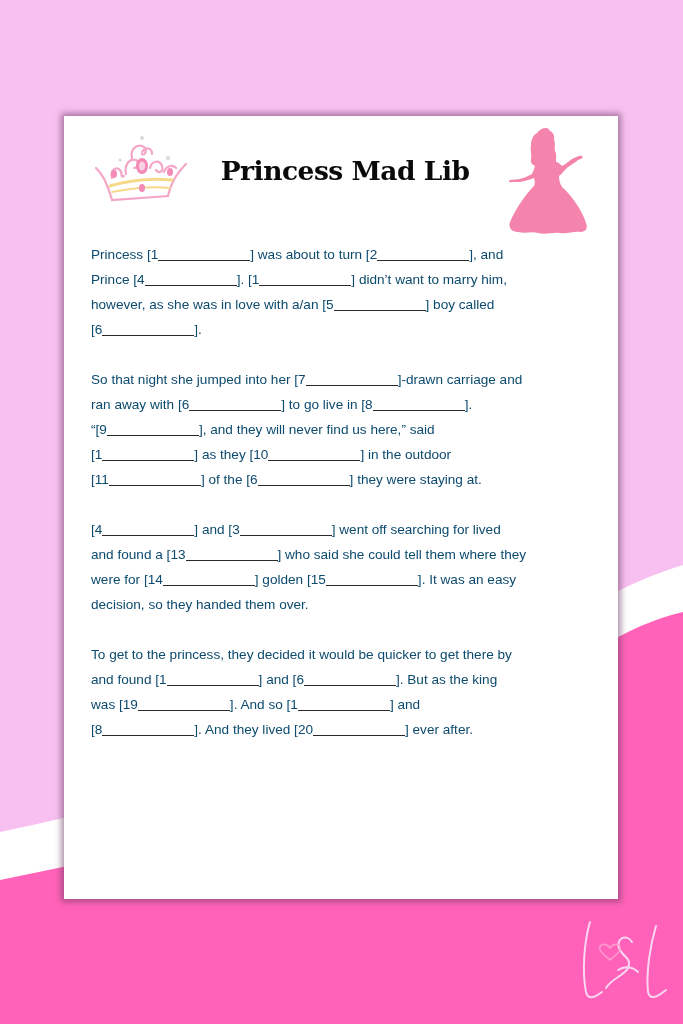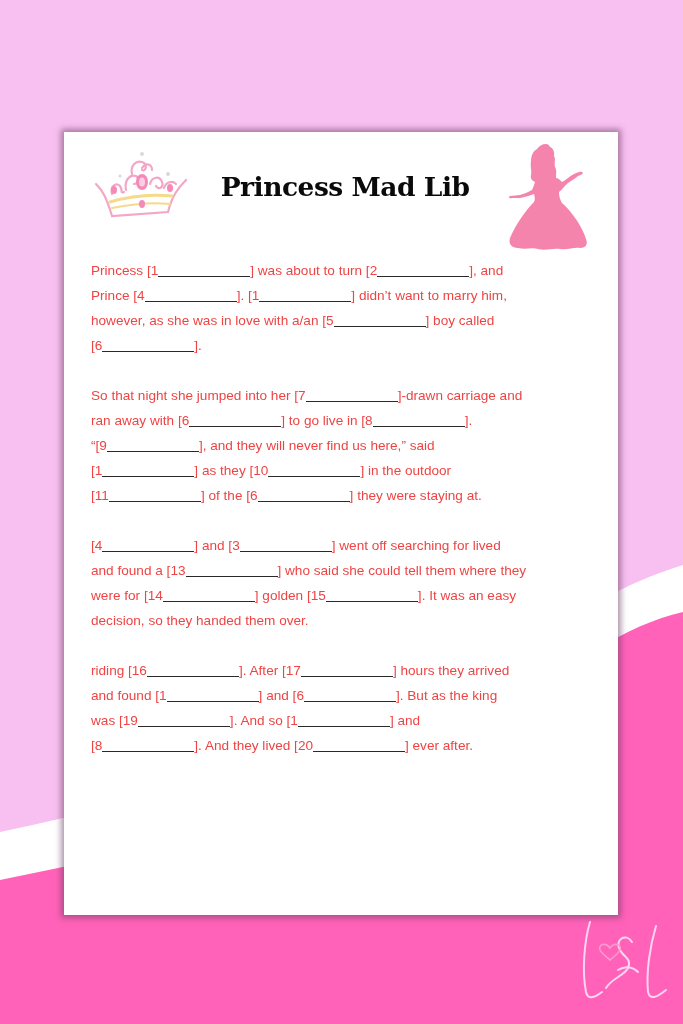--- a/index.html
+++ b/index.html
@@ -15,21 +15,21 @@
     font-family: "Liberation Sans", "DejaVu Sans", sans-serif;
   }
   .bg-waves {
     position: absolute;
     left: 0; top: 0;
     width: 683px; height: 1024px;
   }
   .card {
     position: absolute;
     left: 64px;
-    top: 132px;
+    top: 116px;
     width: 554px;
     height: 783px;
     background: #ffffff;
     box-shadow: 0 0 6px 3px rgba(110, 60, 100, 0.55);
   }
   .title {
     position: absolute;
     left: 0;
     width: 554px;
     top: 40px;
@@ -60,21 +60,21 @@
     height: 112px;
   }
   .story {
     position: absolute;
     left: 27px;
     top: 126px;
     width: 510px;
     font-family: "Liberation Sans", "DejaVu Sans", sans-serif;
     font-size: 13.6px;
     line-height: 25px;
-    color: #ef4444;
+    color: #0c4a6e;
   }
   .para {
     margin: 0 0 25px 0;
   }
   .line {
     display: block;
     white-space: nowrap;
   }
   .blank-num {
     display: inline;
@@ -157,21 +157,21 @@
         <span class="line"><span>[</span><span class="blank-num">1</span><span class="blank-line"></span><span>] as they [</span><span class="blank-num">10</span><span class="blank-line"></span><span>] in the outdoor</span></span>
         <span class="line"><span>[</span><span class="blank-num">11</span><span class="blank-line"></span><span>] of the [</span><span class="blank-num">6</span><span class="blank-line"></span><span>] they were staying at.</span></span>
       </div>
       <div class="para">
         <span class="line"><span>[</span><span class="blank-num">4</span><span class="blank-line"></span><span>] and [</span><span class="blank-num">3</span><span class="blank-line"></span><span>] went off searching for lived</span></span>
         <span class="line"><span>and found a [</span><span class="blank-num">13</span><span class="blank-line"></span><span>] who said she could tell them where they</span></span>
         <span class="line"><span>were for [</span><span class="blank-num">14</span><span class="blank-line"></span><span>] golden [</span><span class="blank-num">15</span><span class="blank-line"></span><span>]. It was an easy</span></span>
         <span class="line"><span>decision, so they handed them over.</span></span>
       </div>
       <div class="para">
-        <span class="line"><span>riding [</span><span class="blank-num">16</span><span class="blank-line"></span><span>]. After [</span><span class="blank-num">17</span><span class="blank-line"></span><span>] hours they arrived</span></span>
+        <span class="line"><span>To get to the princess, they decided it would be quicker to get there by</span></span>
         <span class="line"><span>and found [</span><span class="blank-num">1</span><span class="blank-line"></span><span>] and [</span><span class="blank-num">6</span><span class="blank-line"></span><span>]. But as the king</span></span>
         <span class="line"><span>was [</span><span class="blank-num">19</span><span class="blank-line"></span><span>]. And so [</span><span class="blank-num">1</span><span class="blank-line"></span><span>] and</span></span>
         <span class="line"><span>[</span><span class="blank-num">8</span><span class="blank-line"></span><span>]. And they lived [</span><span class="blank-num">20</span><span class="blank-line"></span><span>] ever after.</span></span>
       </div>
     </div>
 </div>
 
 <svg class="logo" viewBox="0 0 100 100">
   <g fill="none" stroke="#fbd6f2" stroke-width="2" stroke-linecap="round">
     <path d="M18,10 C12,30 10,60 14,80 C16,88 22,86 30,80"></path>

